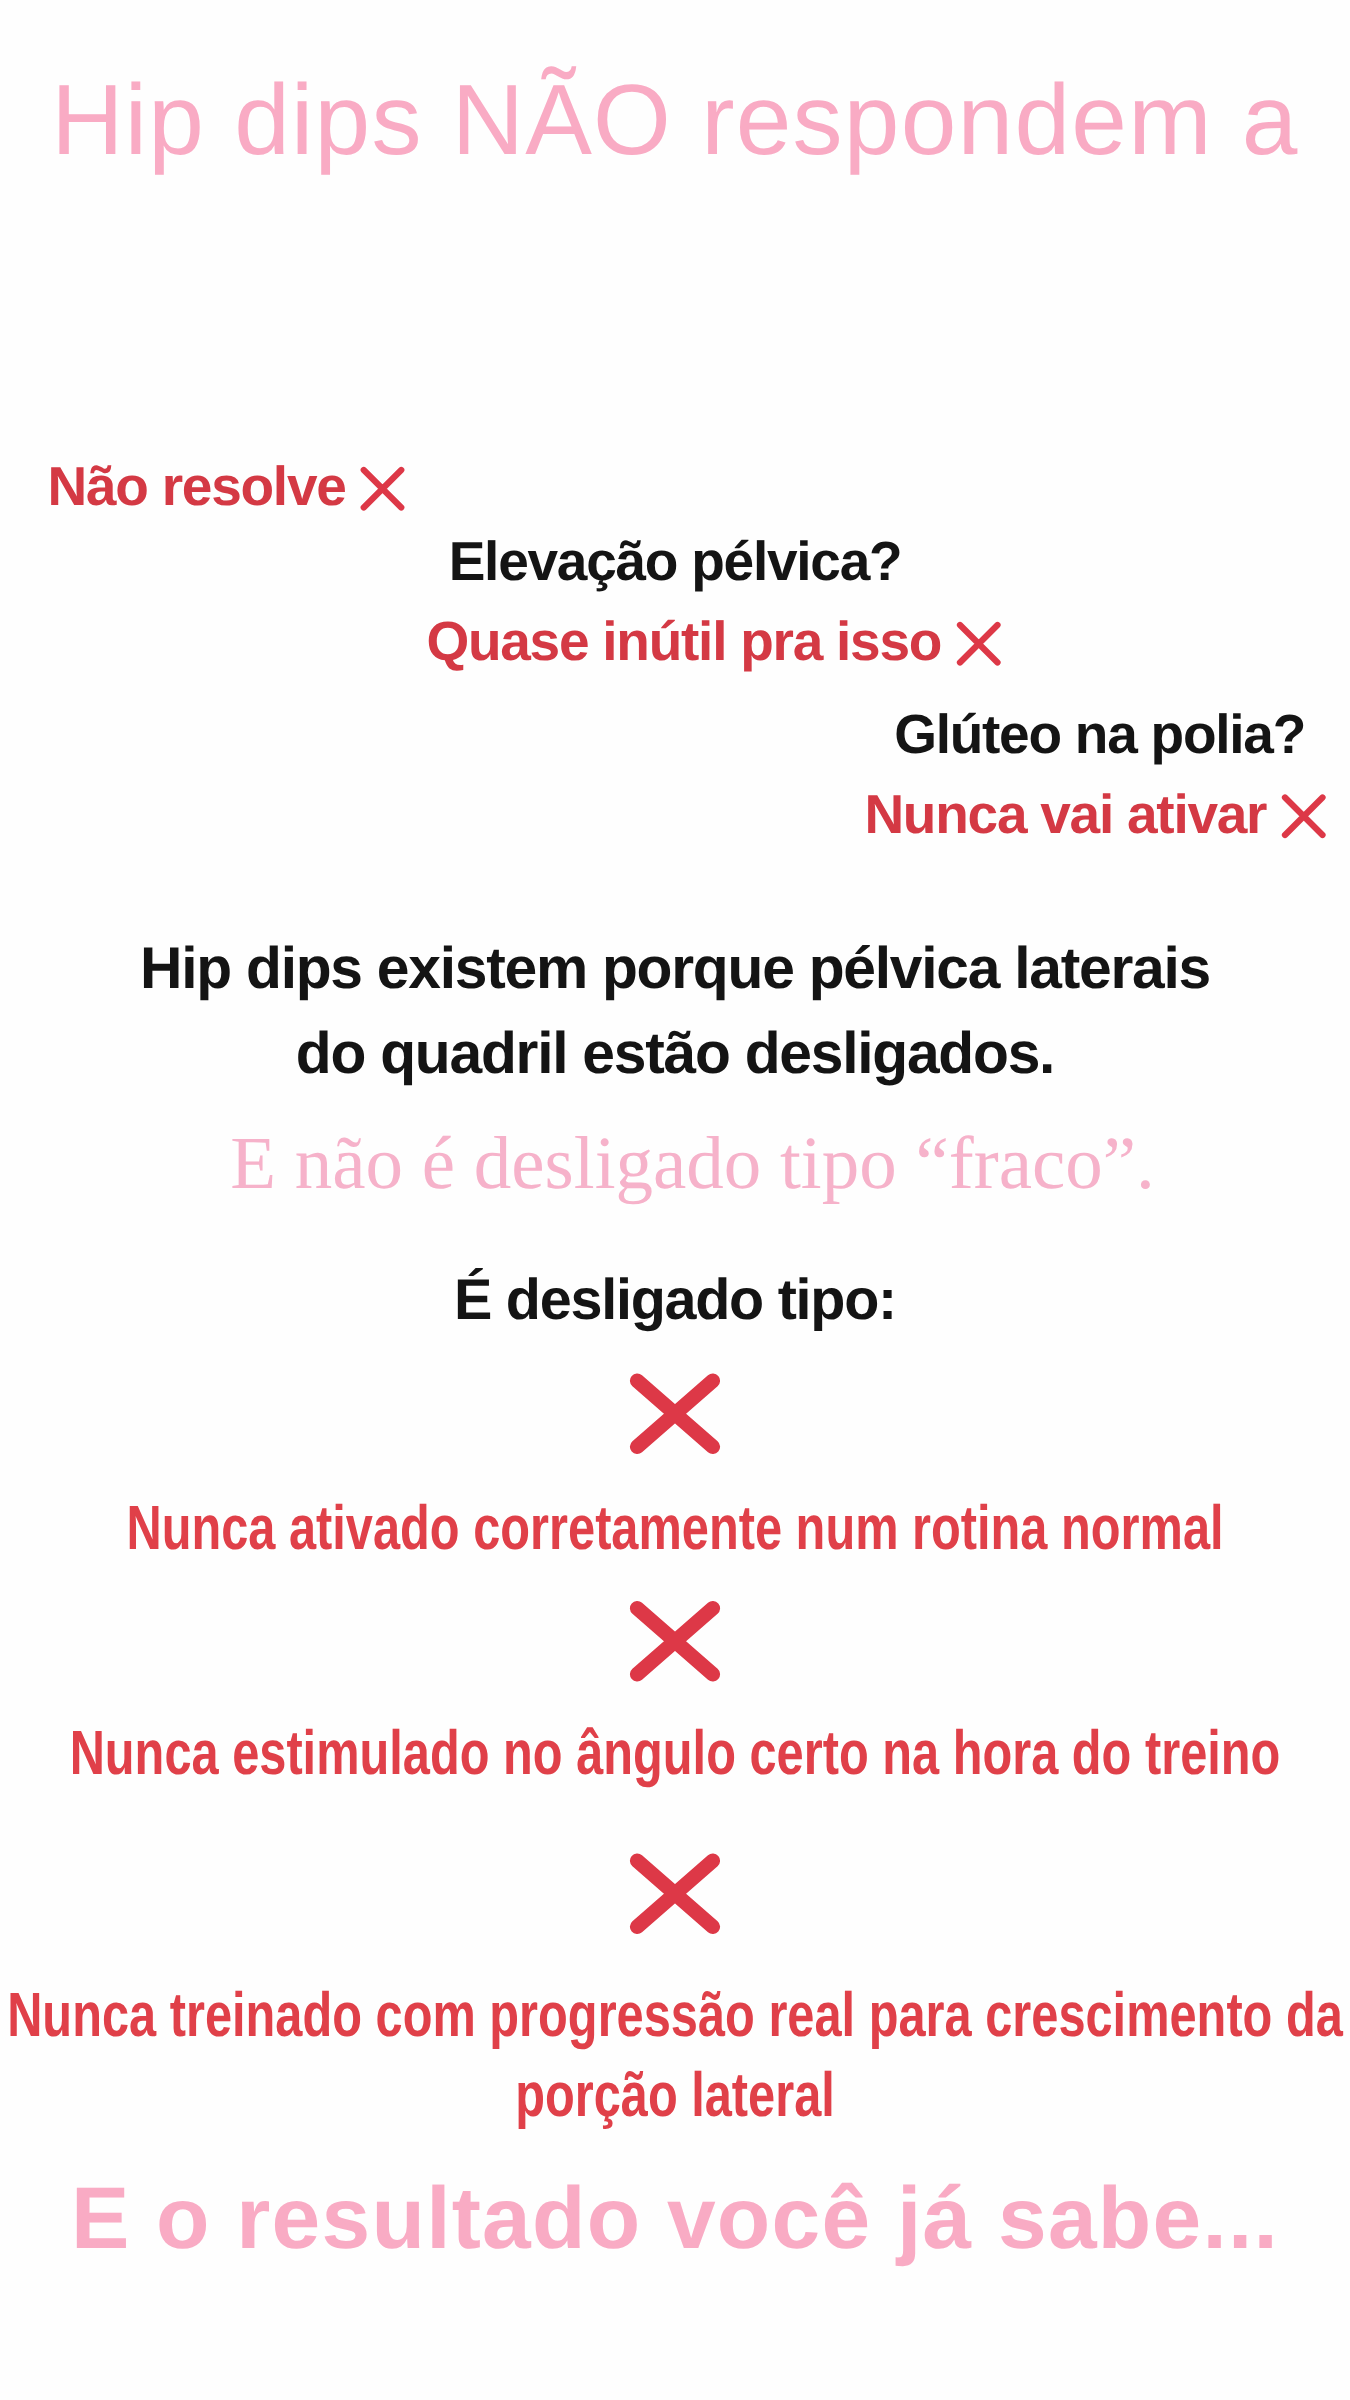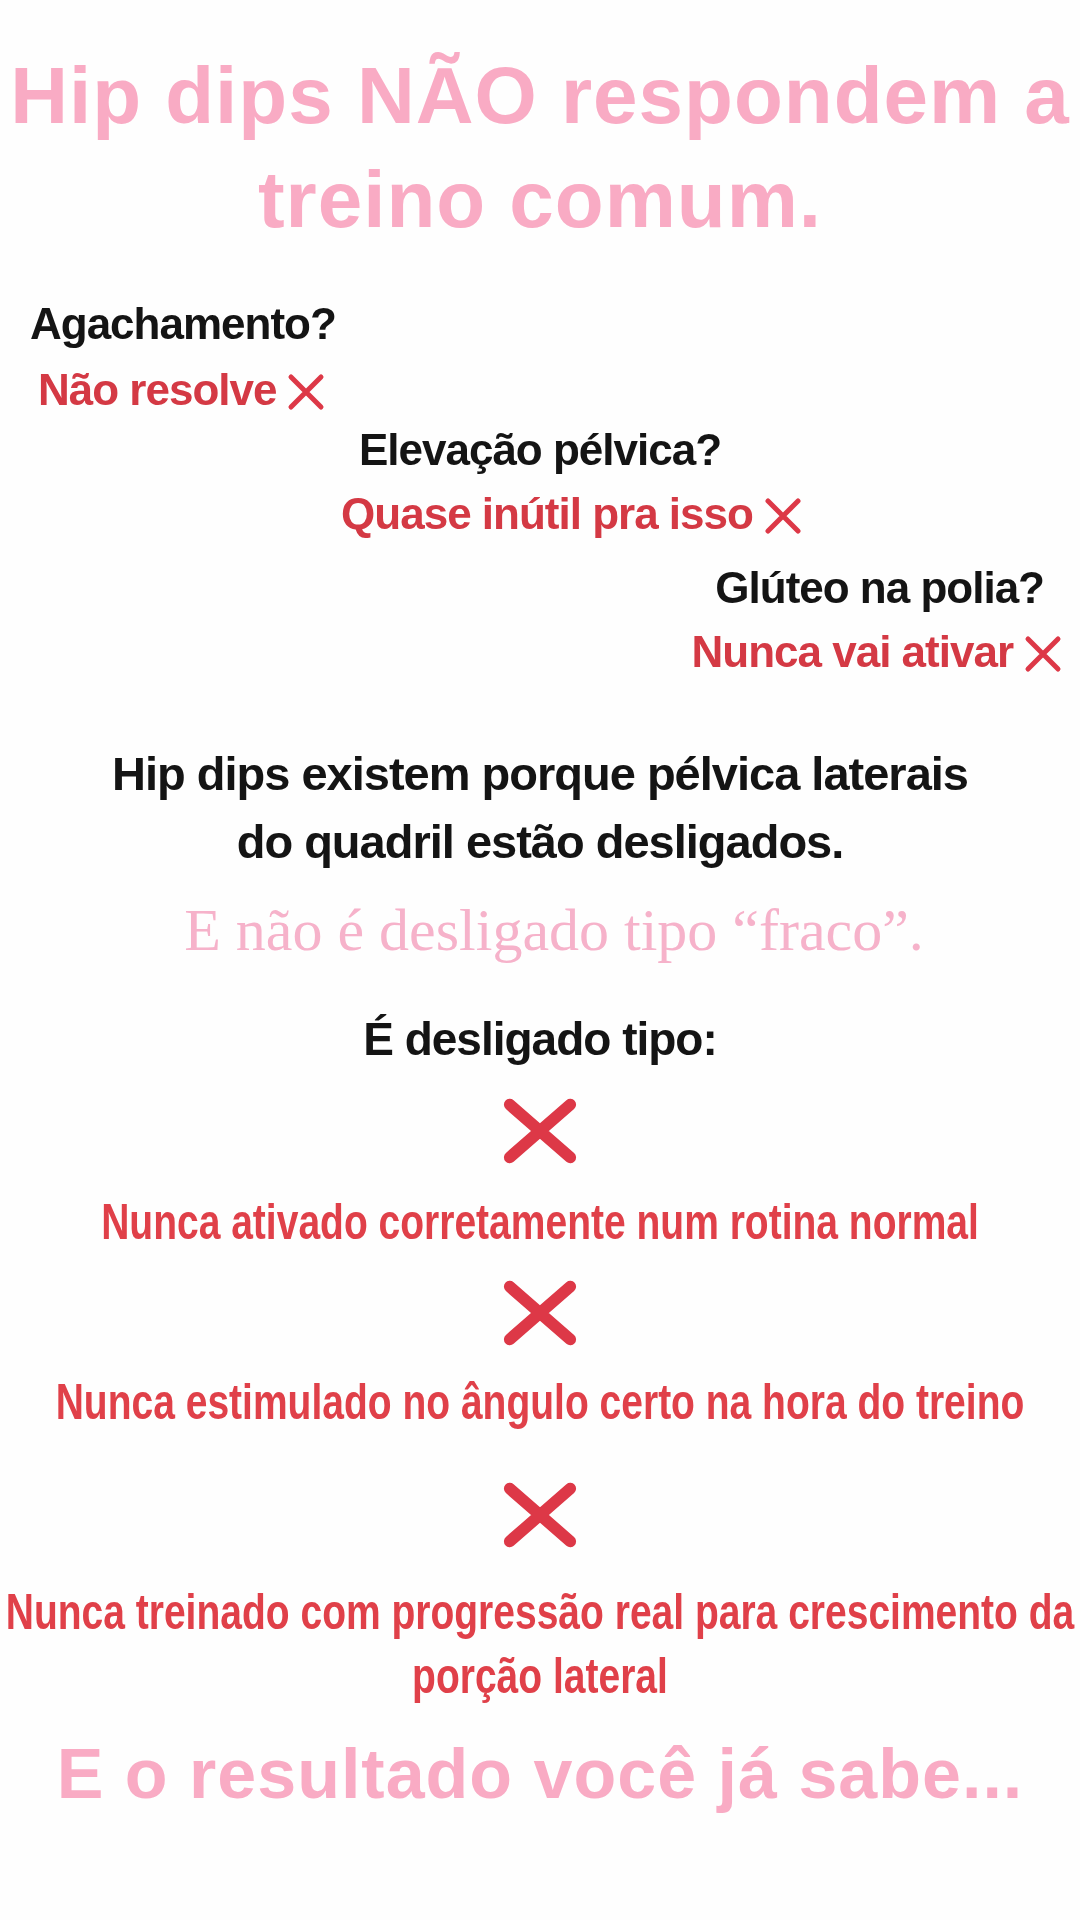--- a/index.html
+++ b/index.html
@@ -11,21 +11,21 @@
     font-family:"Liberation Sans","DejaVu Sans",sans-serif;
   }
   .abs{position:absolute;}
   .full{left:0;width:1080px;}
   .center{text-align:center;}
   .right{text-align:right;}
 
   
   .title{
     top:44px;left:0;width:1080px;
-    font-size:80px;font-weight:700;line-height:104px;
+    font-size:80px;font-weight:400;line-height:104px;
     color:var(--pink,#f9abc4);text-align:center;letter-spacing:1px;
   }
   .footer{
     top:1734px;
     font-size:70px;font-weight:700;
     color:var(--pink,#f9abc4);letter-spacing:1px;
   }
 
   
   .q{
@@ -80,24 +80,22 @@
     line-height:64px;
   }
 </style>
 </head>
 <body>
 
 <div id="canvas">
 
   <div class="abs title">
     <div>Hip dips NÃO respondem a</div>
-    <div>treino comum.</div>
   </div>
 
-  <div class="abs q" style="top:300px;left:30px;">Agachamento?</div>
   <div class="abs full center q" style="top:426px;">Elevação pélvica?</div>
 
   <div class="abs a" style="top:366px;left:38px;">
     <span>Não resolve</span><svg class="x-inline" viewBox="0 0 40 38" fill="none">
         <path d="M5 4 L35 34 M35 4 L5 34" stroke="currentColor" stroke-width="5" stroke-linecap="round"></path>
       </svg>
   </div>
   <div class="abs full center a" style="top:490px;padding-left:32px;">
     <span>Quase inútil pra isso</span><svg class="x-inline" viewBox="0 0 40 38" fill="none">
         <path d="M5 4 L35 34 M35 4 L5 34" stroke="currentColor" stroke-width="5" stroke-linecap="round"></path>

